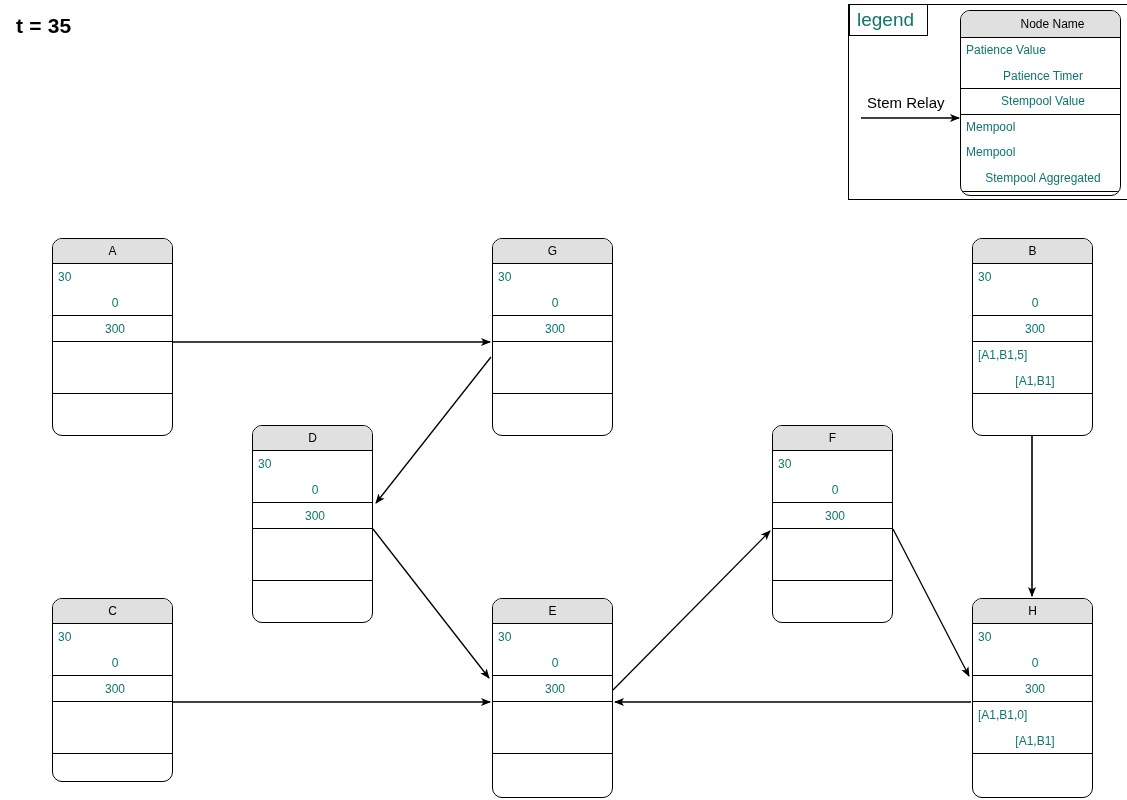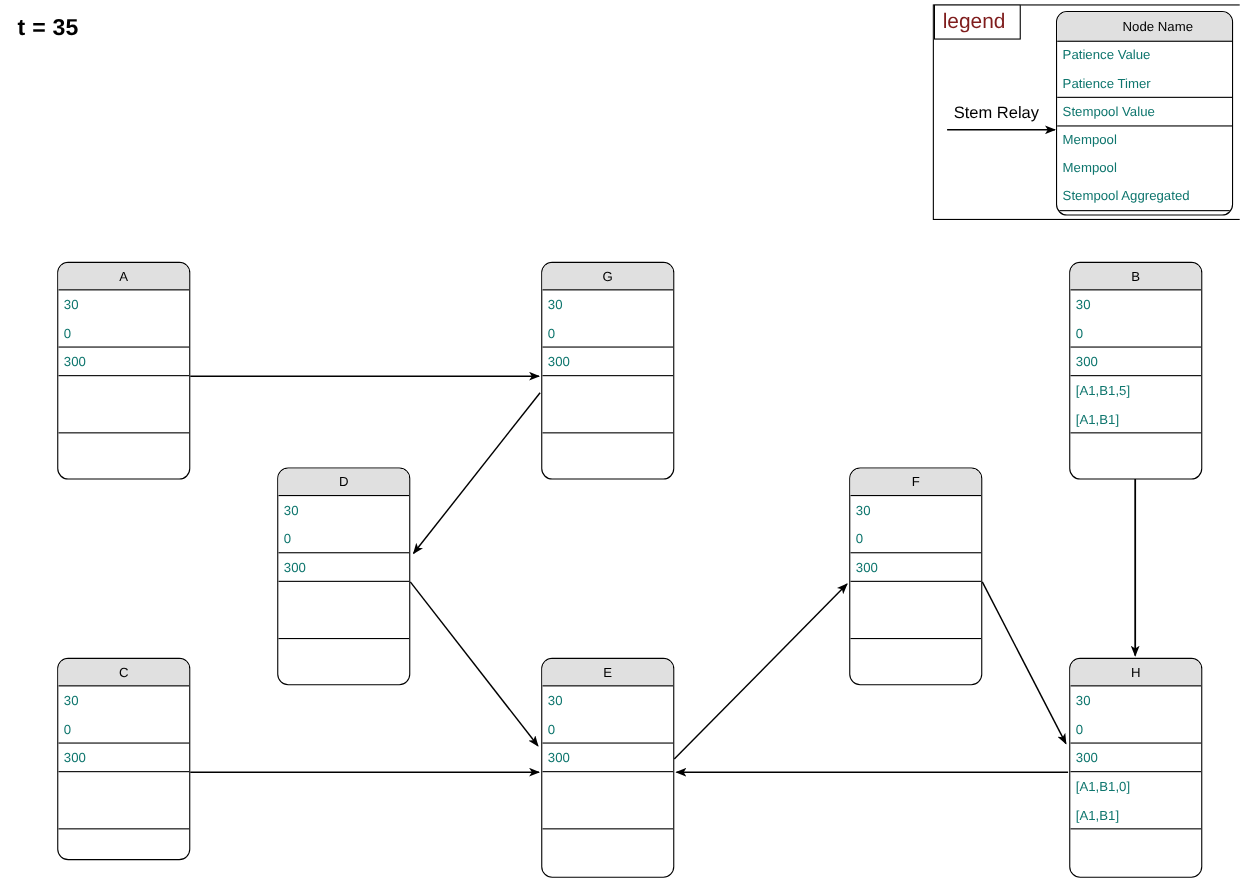--- a/index.html
+++ b/index.html
@@ -69,20 +69,21 @@
     height: 26px;
     line-height: 26px;
     padding-left: 5px;
     font-size: 12px;
     color: #0f766e;
     white-space: nowrap;
     overflow: hidden;
   }
   .row.sep {
     border-bottom: 1px solid #000000;
+    text-align: center;
   }
   .row.tall {
     height: 56px;
   }
 
   
   .legend-box {
     position: absolute;
     box-sizing: border-box;
     border: 1px solid #000000;
@@ -93,21 +94,21 @@
     box-sizing: border-box;
     left: 0px;
     top: -1px;
     width: 79px;
     height: 32px;
     border: 1px solid #000000;
     background: #ffffff;
     font-size: 19px;
     line-height: 30px;
     padding-left: 7px;
-    color: #7f1d1d;
+    color: #0f766e;
     white-space: nowrap;
   }
   .legend-relay-label {
     position: absolute;
     font-size: 15px;
     color: #000000;
     white-space: nowrap;
   }
   .legend-node {
     position: absolute;

